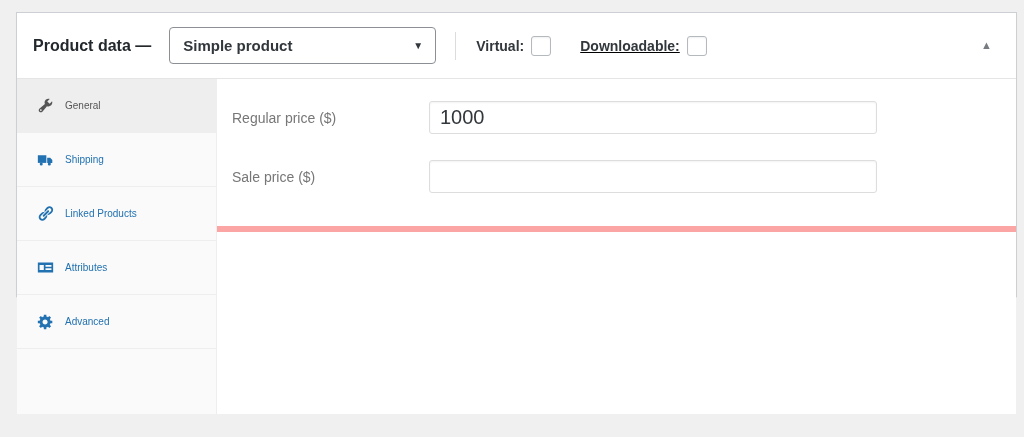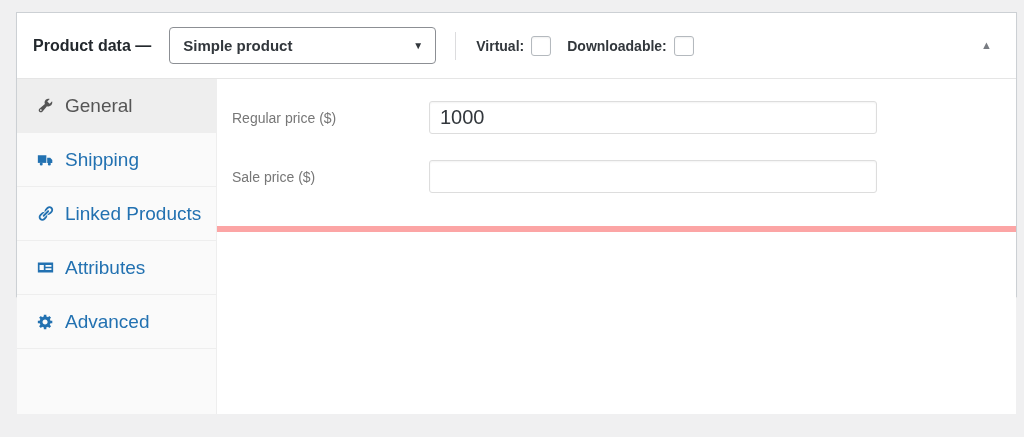--- a/index.html
+++ b/index.html
@@ -74,21 +74,21 @@
   .checkbox {
     width: 20px; height: 20px;
     border: 1px solid #b4b9be;
     border-radius: 3px;
     background: #fff;
     margin-left: 7px;
     display: inline-block;
     box-shadow: inset 0 1px 2px rgba(0,0,0,.06);
     cursor: pointer;
   }
-  .cb-group + .cb-group { margin-left: 16px; }
+  .cb-group + .cb-group { margin-left: 29px; text-decoration: underline; }
   .header-spacer { flex: 1; }
   .collapse-toggle {
     font-size: 11px;
     color: #787c82;
     cursor: pointer;
     padding: 4px 10px;
     line-height: 1;
   }
   
   .mb-body {
@@ -100,21 +100,21 @@
     background: #fafafa;
     border-right: 1px solid #eeeeee;
     list-style: none;
   }
   .tab {
     height: 54px;
     display: flex;
     align-items: center;
     padding-left: 20px;
     border-bottom: 1px solid #eeeeee;
-    font-size: 19px;
+    font-size: 10px;
     color: #2271b1;
     cursor: pointer;
     background: #fafafa;
   }
   .tab.active {
     background: #eeeeee;
     color: #555555;
   }
   .tab .tab-icon {
     width: 17px; height: 17px;

